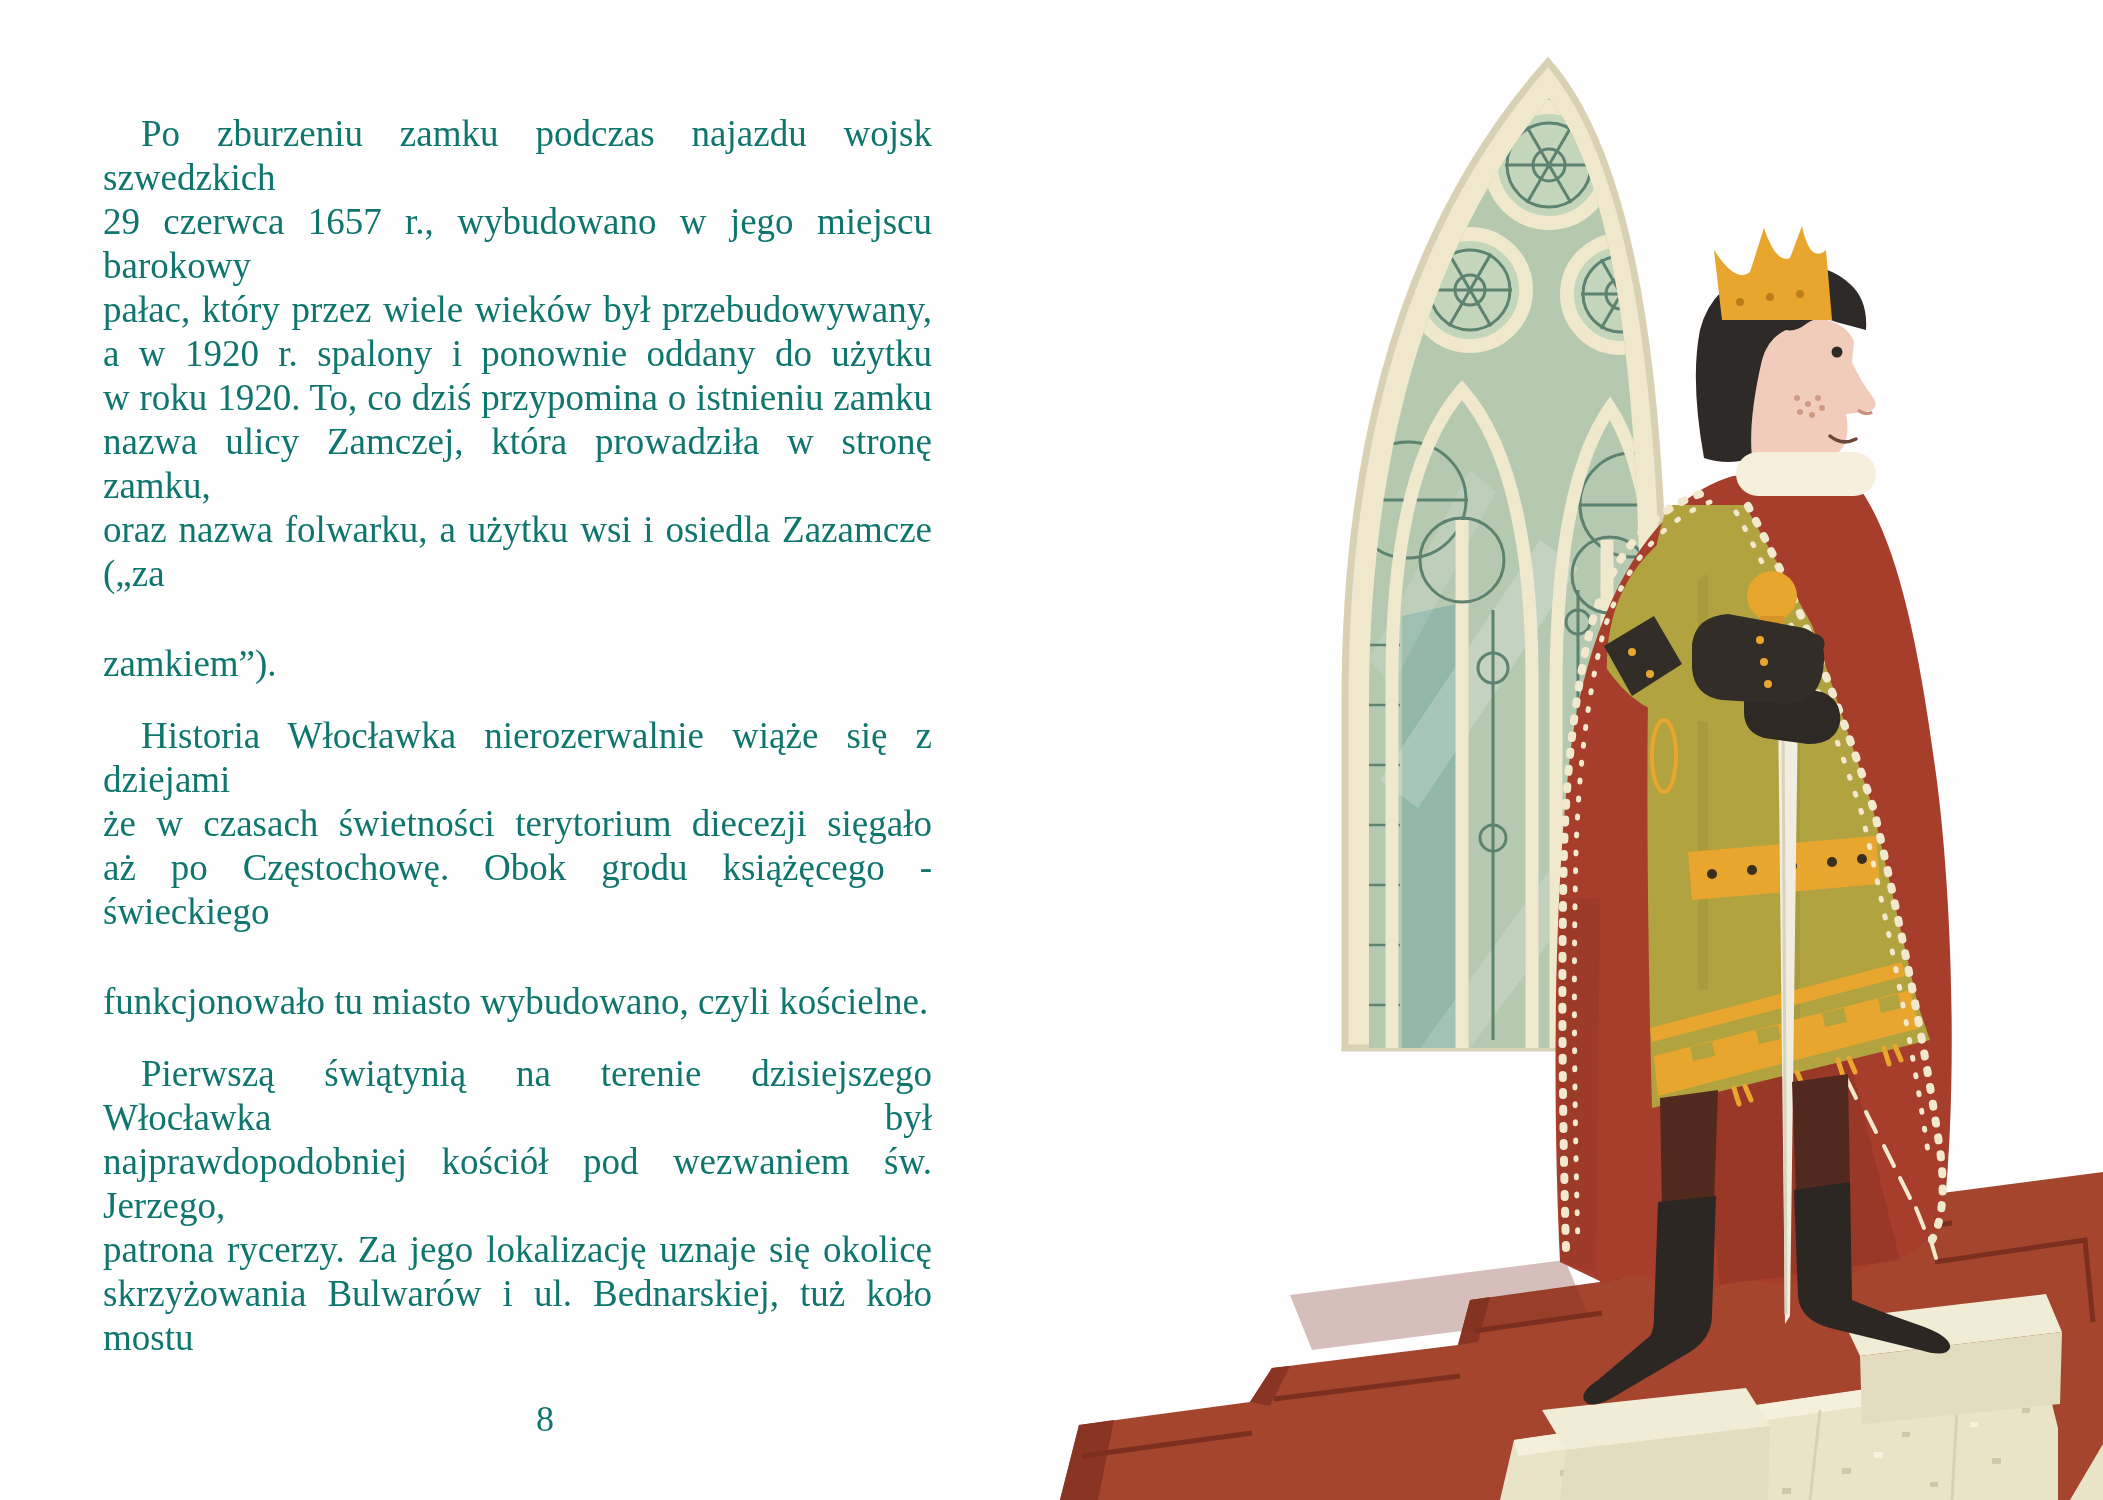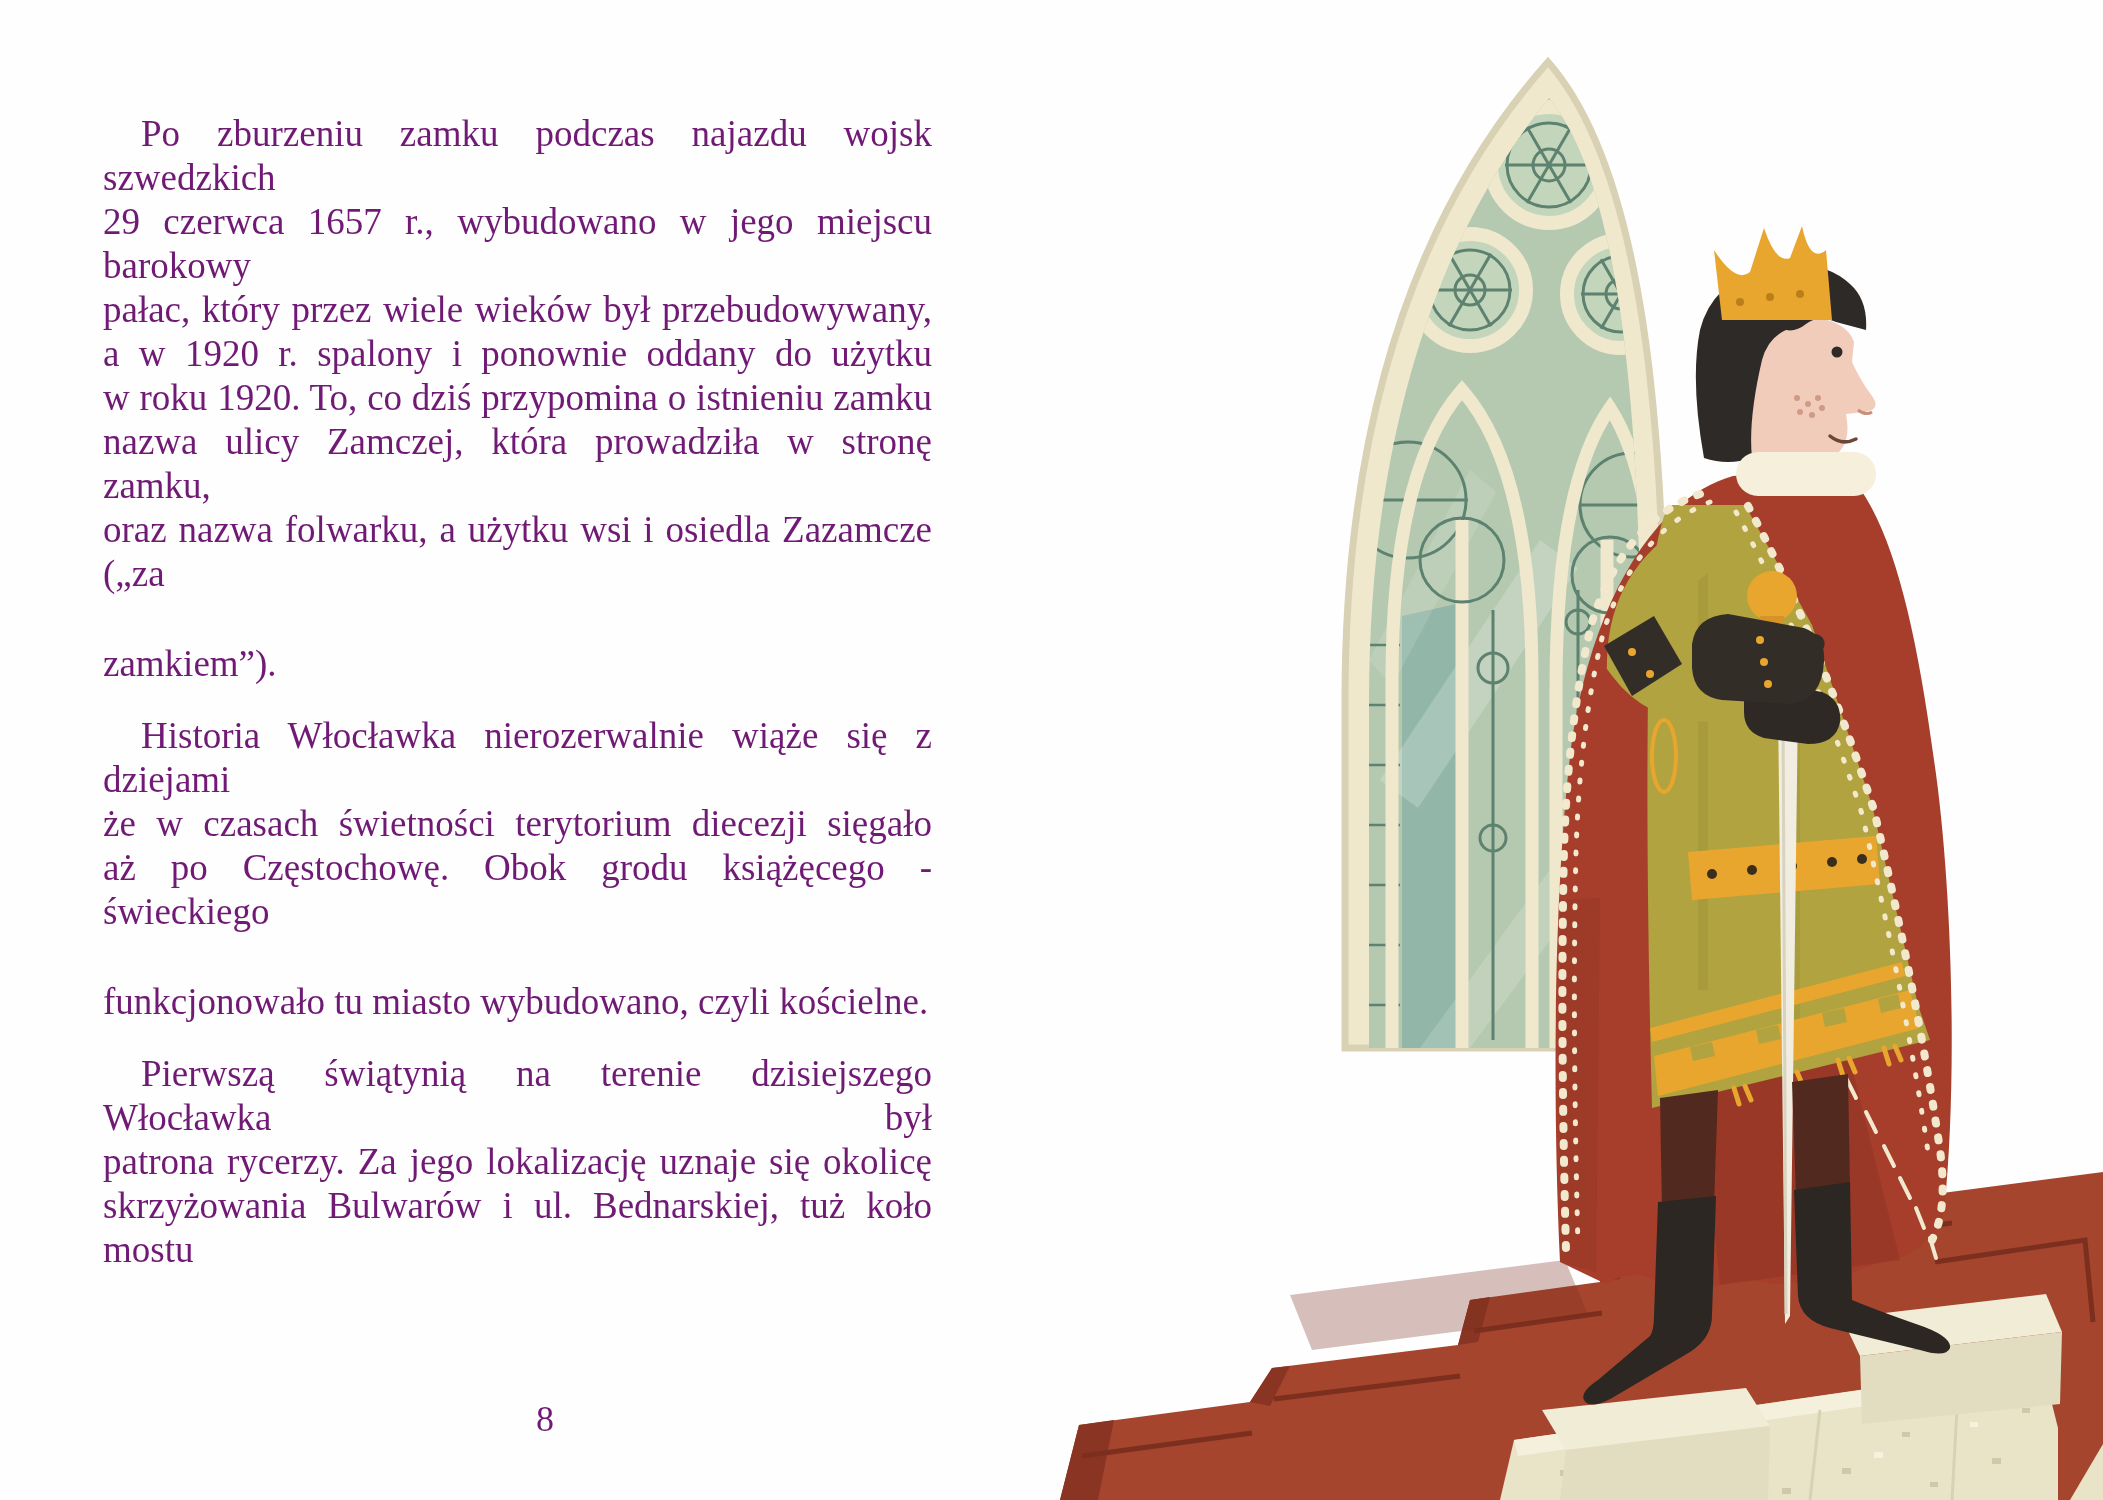--- a/index.html
+++ b/index.html
@@ -1,17 +1,17 @@
 <!DOCTYPE html>
 <html><head>
 <meta charset="utf-8">
 <style>
   html,body{margin:0;padding:0;background:#fff;}
   .page{position:relative;width:2103px;height:1500px;background:#fefefe;overflow:hidden;
-        font-family:"Liberation Serif", serif;color:#701a75;}
+        font-family:"Liberation Serif", serif;color:#0f766e;}
   .art{position:absolute;left:0;top:0;width:2103px;height:1500px;z-index:0;}
   .text-col{position:absolute;left:103px;top:112px;width:829px;z-index:1;
             font-size:37px;line-height:44px;}
   .para + .para{margin-top:28px;}
   .line{text-align:justify;text-align-last:justify;white-space:normal;}
   .line.first{text-indent:38px;}
   .line.last{text-align-last:left;margin-top:46px;}
   .page-num{position:absolute;left:103px;top:1398px;width:884px;text-align:center;
             font-size:36px;z-index:1;}
 </style>
@@ -32,20 +32,21 @@
         <div class="line last">zamkiem”).</div>
       </div>
       <div class="para">
         <div class="line first">Historia Włocławka nierozerwalnie wiąże się z dziejami</div>
         <div class="line">że w czasach świetności terytorium diecezji sięgało</div>
         <div class="line">aż po Częstochowę. Obok grodu książęcego - świeckiego</div>
         <div class="line last">funkcjonowało tu miasto wybudowano, czyli kościelne.</div>
       </div>
       <div class="para">
         <div class="line first">Pierwszą świątynią na terenie dzisiejszego Włocławka był</div>
+        <div class="line">najprawdopodobniej kościół pod wezwaniem św. Jerzego,</div>
         <div class="line">patrona rycerzy. Za jego lokalizację uznaje się okolicę</div>
         <div class="line">skrzyżowania Bulwarów i ul. Bednarskiej, tuż koło mostu</div>
       </div>
     </div>
 
   <div class="page-num">8</div>
 
   <svg class="art" viewBox="0 0 2103 1500" xmlns="http://www.w3.org/2000/svg">
 
     <g>

